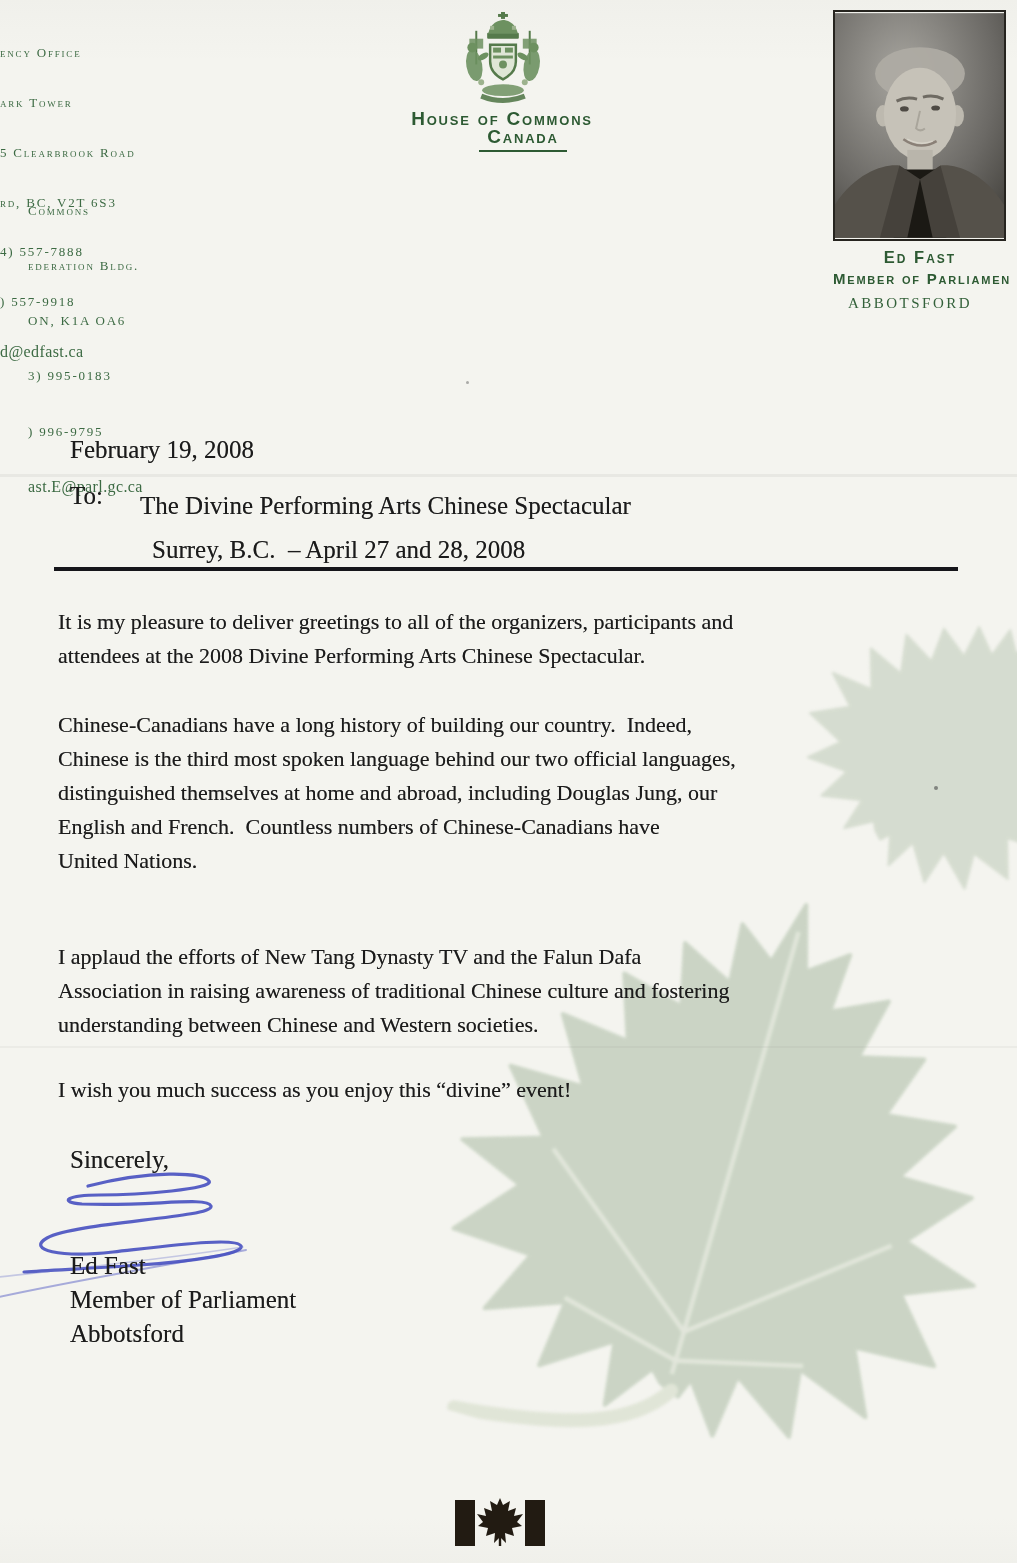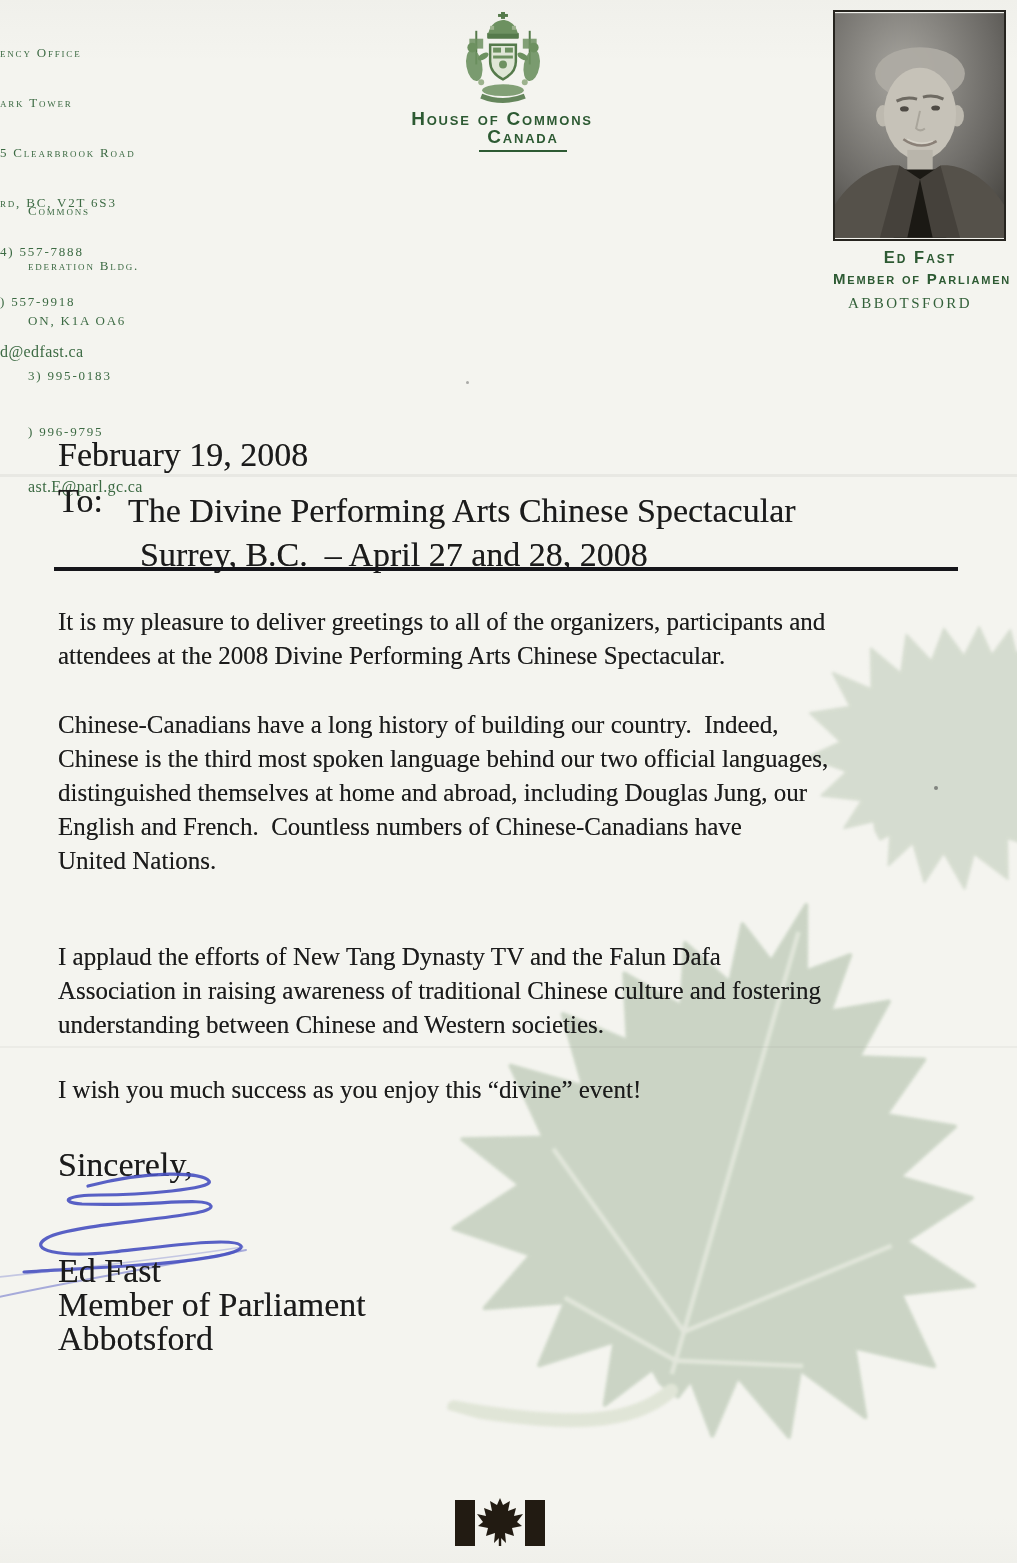--- a/index.html
+++ b/index.html
@@ -37,28 +37,28 @@
   .cap{
     position:absolute;text-align:center;color:#2d5a33;
     font-family:"Liberation Sans",sans-serif;font-weight:700;
     font-variant:small-caps;white-space:pre;
   }
   #cap-name{left:810px;top:248px;width:220px;font-size:16.5px;letter-spacing:2px;}
   #cap-title{left:800px;top:270px;width:244px;font-size:15px;letter-spacing:1.8px;}
   #cap-riding{left:810px;top:295px;width:200px;font-family:"Liberation Serif",serif;
     font-weight:400;font-variant:normal;font-size:15px;letter-spacing:2.5px;color:#33613a;}
   
-  .bt{position:absolute;font-size:34px;color:#1b1b1b;white-space:pre;
-      text-shadow:0 0 0.6px rgba(27,27,27,0.55);}
+  .bt{position:absolute;font-size:25px;color:#1b1b1b;white-space:pre;
+      text-shadow:0 0 0.6px rgba(27,27,27,0.55);margin-left:12px;}
   #date{left:58px;top:436px;}
   #to-label{left:58px;top:482px;}
   #to-1{left:128px;top:492px;}
   #to-2{left:140px;top:536px;}
   #rule{position:absolute;left:54px;top:567px;width:904px;height:4px;background:#15151a;}
-  .para{position:absolute;left:58px;font-size:25px;line-height:34px;color:#1b1b1b;
+  .para{position:absolute;left:58px;font-size:22px;line-height:34px;color:#1b1b1b;
         text-shadow:0 0 0.6px rgba(27,27,27,0.55);}
   .para .tl{white-space:pre;}
   #p1{top:605px;} #p2{top:708px;} #p3{top:940px;} #p4{top:1073px;}
   #closing{left:58px;top:1146px;}
   #sig-name{left:58px;top:1252px;}
   #sig-title{left:58px;top:1286px;}
   #sig-riding{left:58px;top:1320px;}
   
   .leaf-wm{position:absolute;filter:blur(1.6px);}
   #leaf-upper{left:795px;top:592px;opacity:.7;transform:rotate(40deg);}

